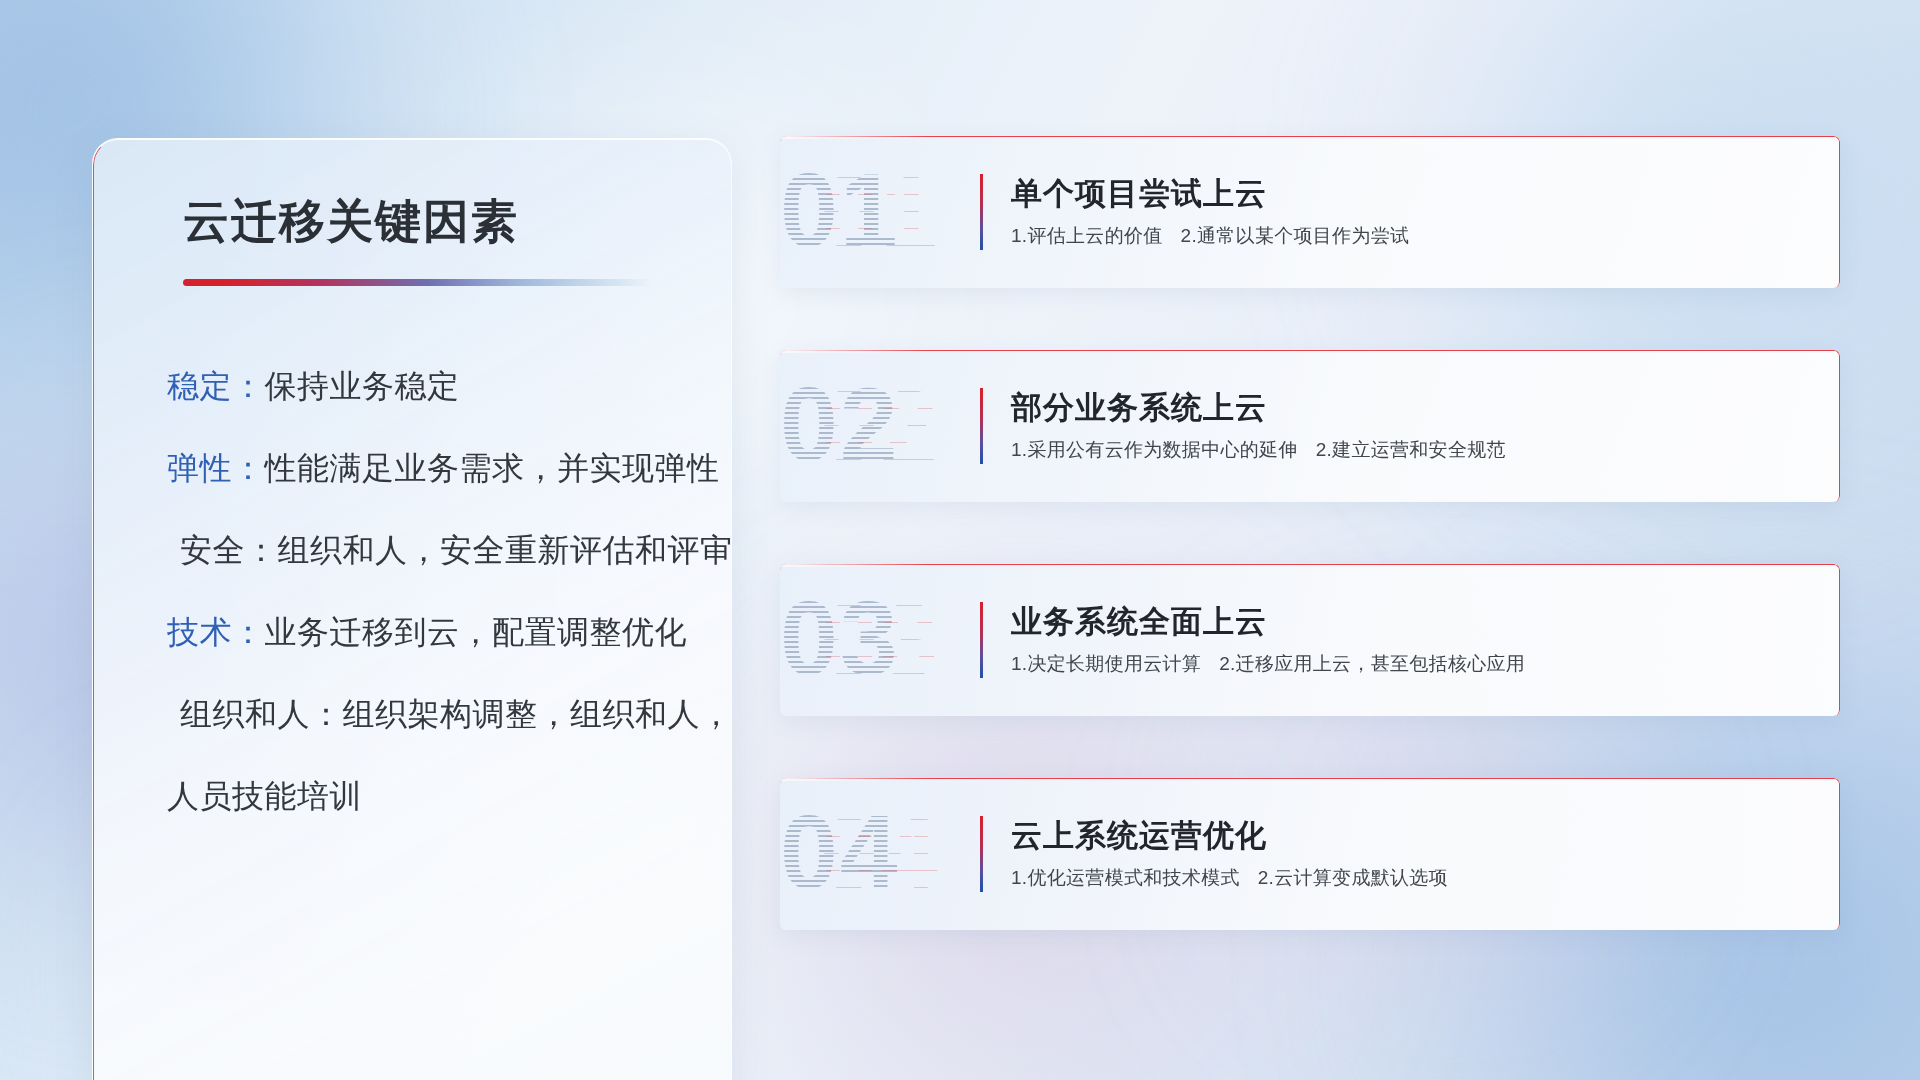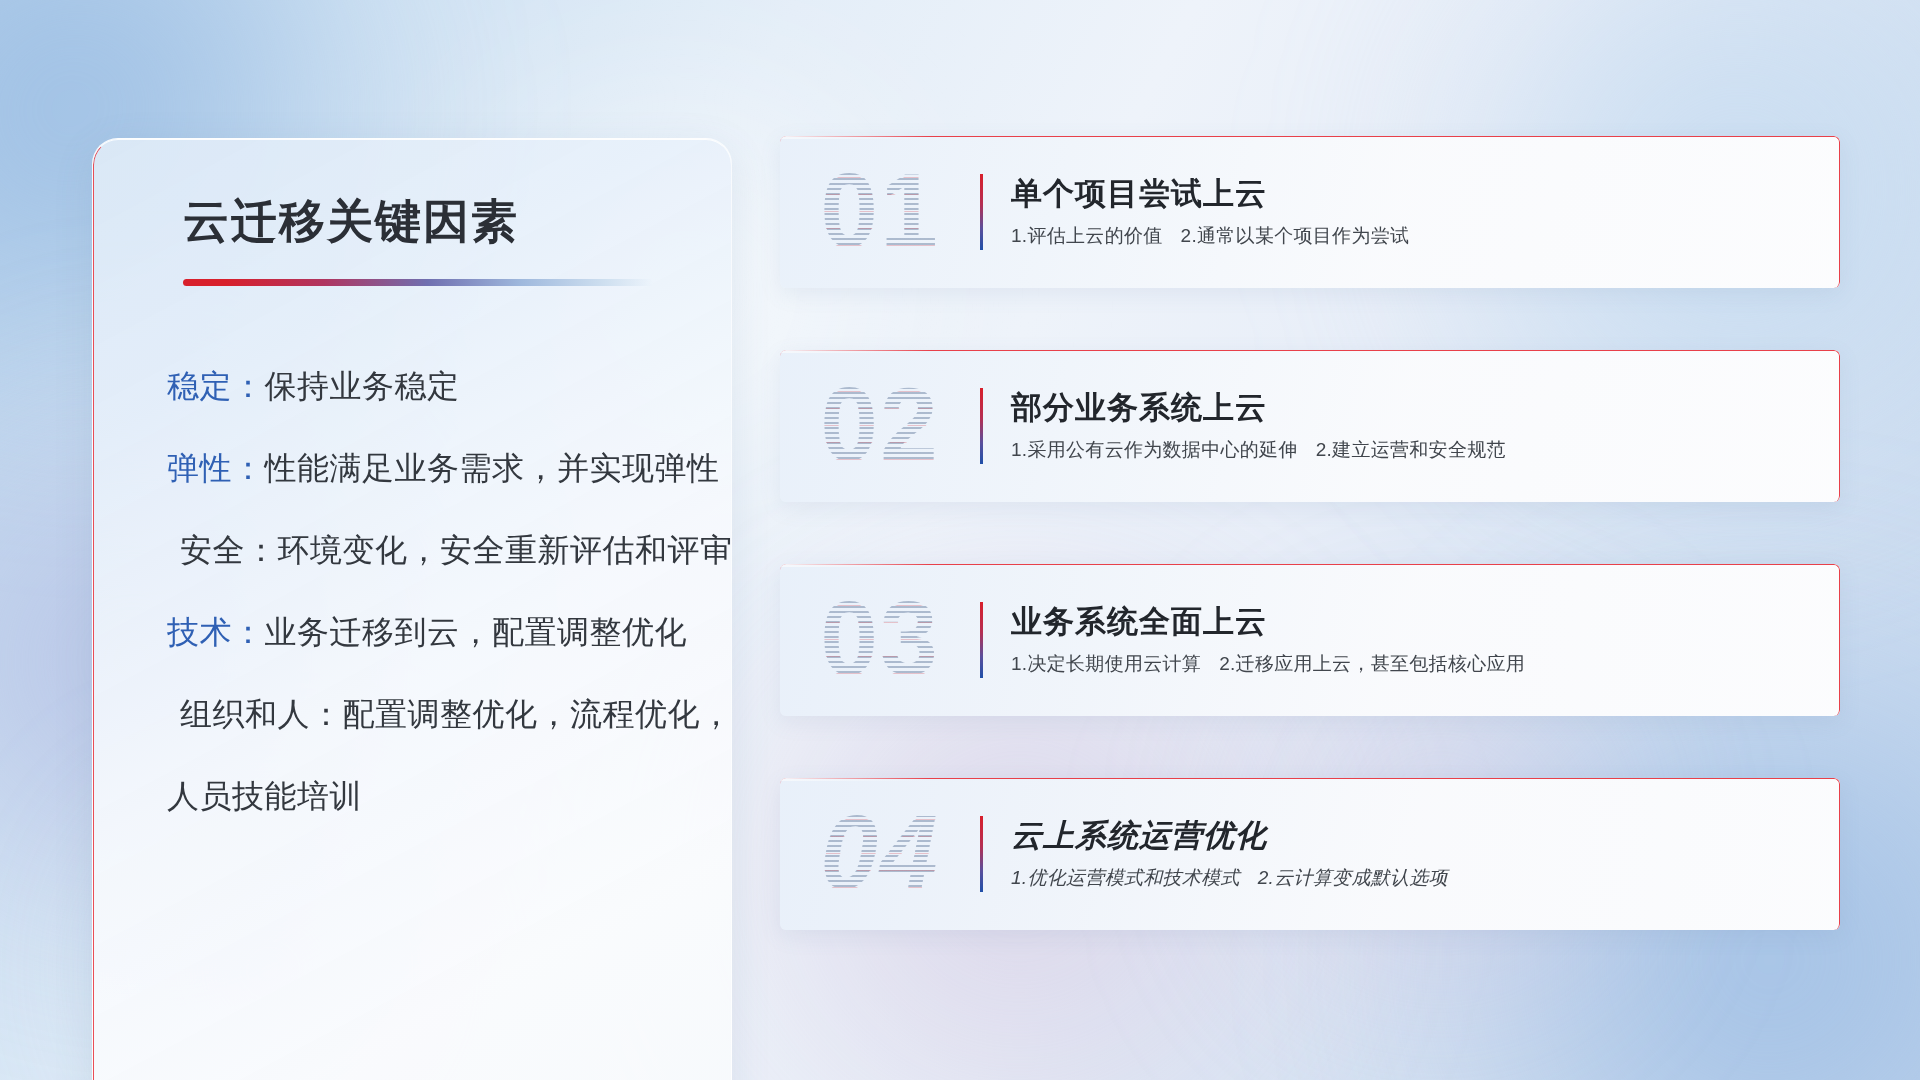--- a/index.html
+++ b/index.html
@@ -88,36 +88,36 @@
     position:relative;height:152px;margin-bottom:62px;border-radius:6px;
     background:linear-gradient(106deg,
       rgba(232,240,250,.95) 0%,
       rgba(240,245,251,.95) 26%,
       rgba(250,251,253,.97) 58%,
       rgba(253,253,254,.98) 100%);
     box-shadow:0 6px 22px rgba(95,125,165,.10);
     overflow:hidden;
     display:flex;align-items:center;
   }
-  .step:last-child{margin-bottom:8px;font-style:italic;}
+  .step:last-child{margin-bottom:8px;}
   .step::before{ 
     content:"";position:absolute;inset:0;border-radius:6px;
     border-top:1.6px solid #e8404a;
     border-right:1.6px solid #e8404a;
     pointer-events:none;
   }
   .step::after{ 
     content:"";position:absolute;left:0;top:0;width:150px;height:3px;
     background:linear-gradient(90deg,rgba(245,248,252,1),rgba(245,248,252,0));
     pointer-events:none;
   }
 
   .num-wrap{
     position:relative;width:200px;height:100%;
-    display:flex;align-items:center;justify-content:center;
+    display:flex;align-items:center;justify-content:flex-start;
     flex:0 0 200px;
   }
   .num{
     font-size:104px;font-weight:800;letter-spacing:2px;line-height:1;
     color:transparent;
     background-image:repeating-linear-gradient(
         180deg,
         rgba(120,140,170,.55) 0px,
         rgba(120,140,170,.55) 2px,
         rgba(255,255,255,0) 2px,
@@ -178,29 +178,29 @@
 
       <div class="lc-row">
         <span class="lc-key">稳定：</span><span>保持业务稳定</span>
       </div>
 
       <div class="lc-row">
         <span class="lc-key">弹性：</span><span>性能满足业务需求，并实现弹性</span>
       </div>
 
       <div class="lc-row">
-        <span class="lc-key plain">安全：</span><span>环境变化，安全重新评估和评审</span>
+        <span class="lc-key plain">安全：</span><span>组织和人，安全重新评估和评审</span>
       </div>
 
       <div class="lc-row">
         <span class="lc-key">技术：</span><span>业务迁移到云，配置调整优化</span>
       </div>
 
       <div class="lc-row">
-        <span class="lc-key plain">组织和人：</span><span>配置调整优化，流程优化，</span>
+        <span class="lc-key plain">组织和人：</span><span>组织架构调整，组织和人，</span>
       </div>
 
       <div class="lc-row">
         <span>人员技能培训</span>
       </div>
 
     </div>
   </div>
 </div>
 

